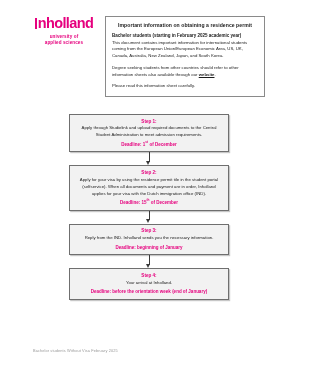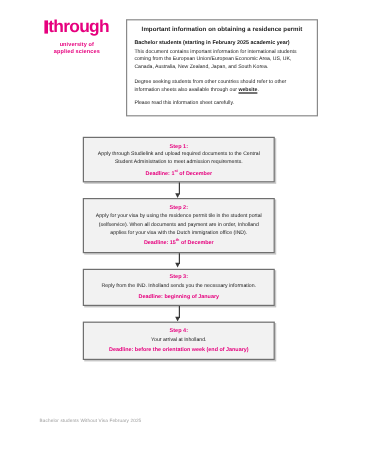--- a/index.html
+++ b/index.html
@@ -179,21 +179,21 @@
   }
 </style>
 </head>
 <body>
 
 <div id="page">
 
   <div id="header">
 
     <div id="logo-block">
-      <div id="logo-wordmark"><span class="bar"></span><span>through</span></div>
+      <div id="logo-wordmark"><span class="bar"></span><span>nholland</span></div>
       <div id="logo-tagline">
         <div>university of</div>
         <div>applied sciences</div>
       </div>
     </div>
 
     <div id="info-box">
       <div id="info-title">Important information on obtaining a residence permit</div>
       <div id="info-subtitle">Bachelor students (starting in February 2025 academic year)</div>
       <p class="info-para">This document contains important information for international students coming from the European Union/European Economic Area, US, UK, Canada, Australia, New Zealand, Japan, and South Korea.</p>

